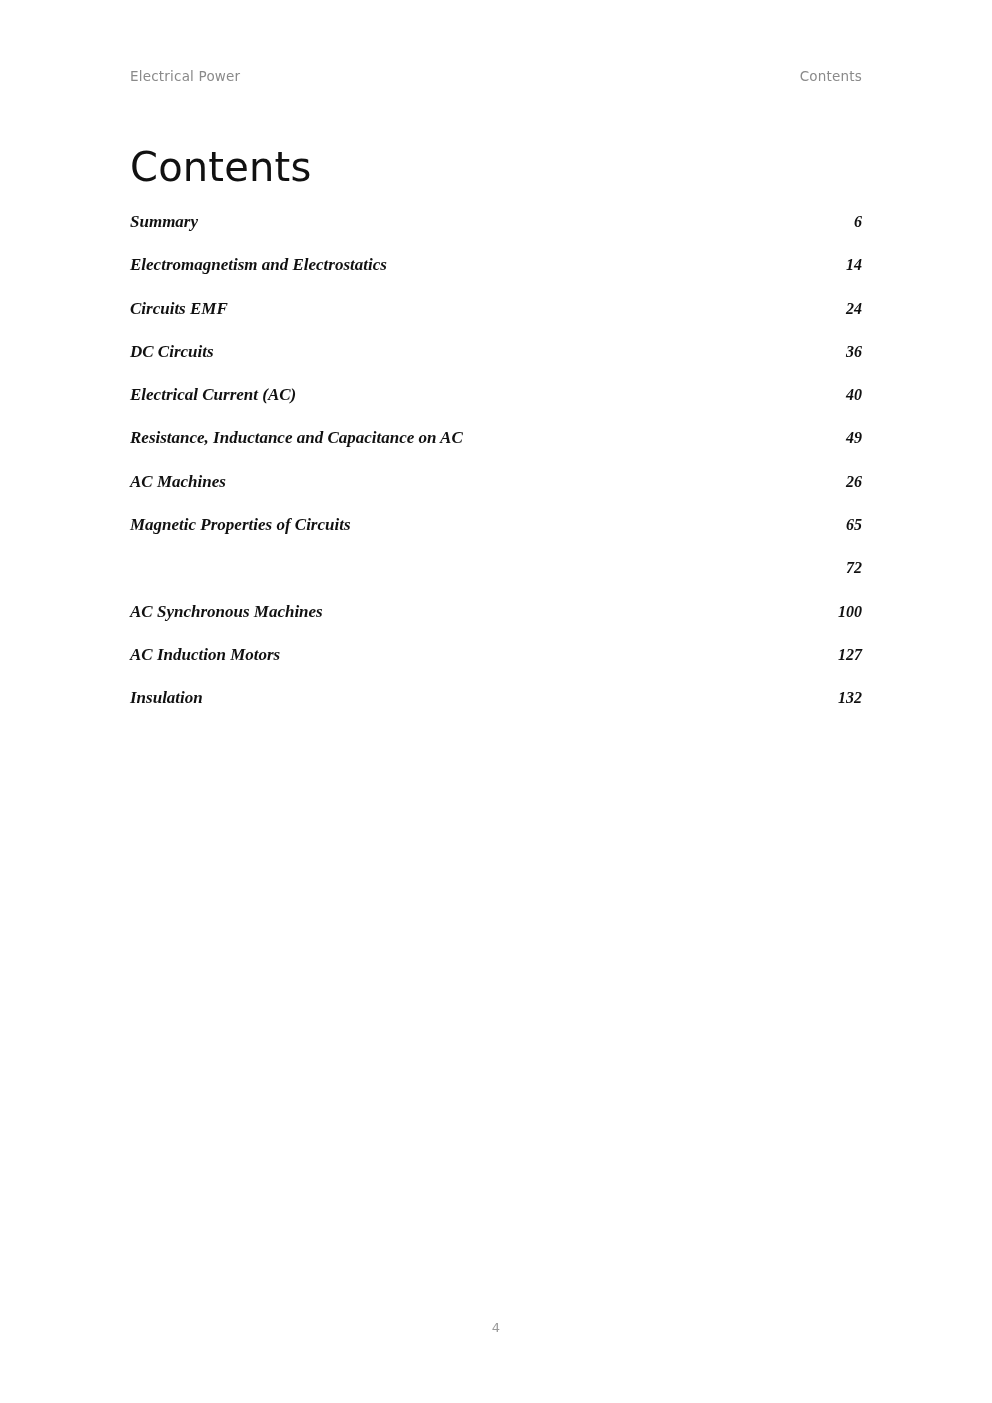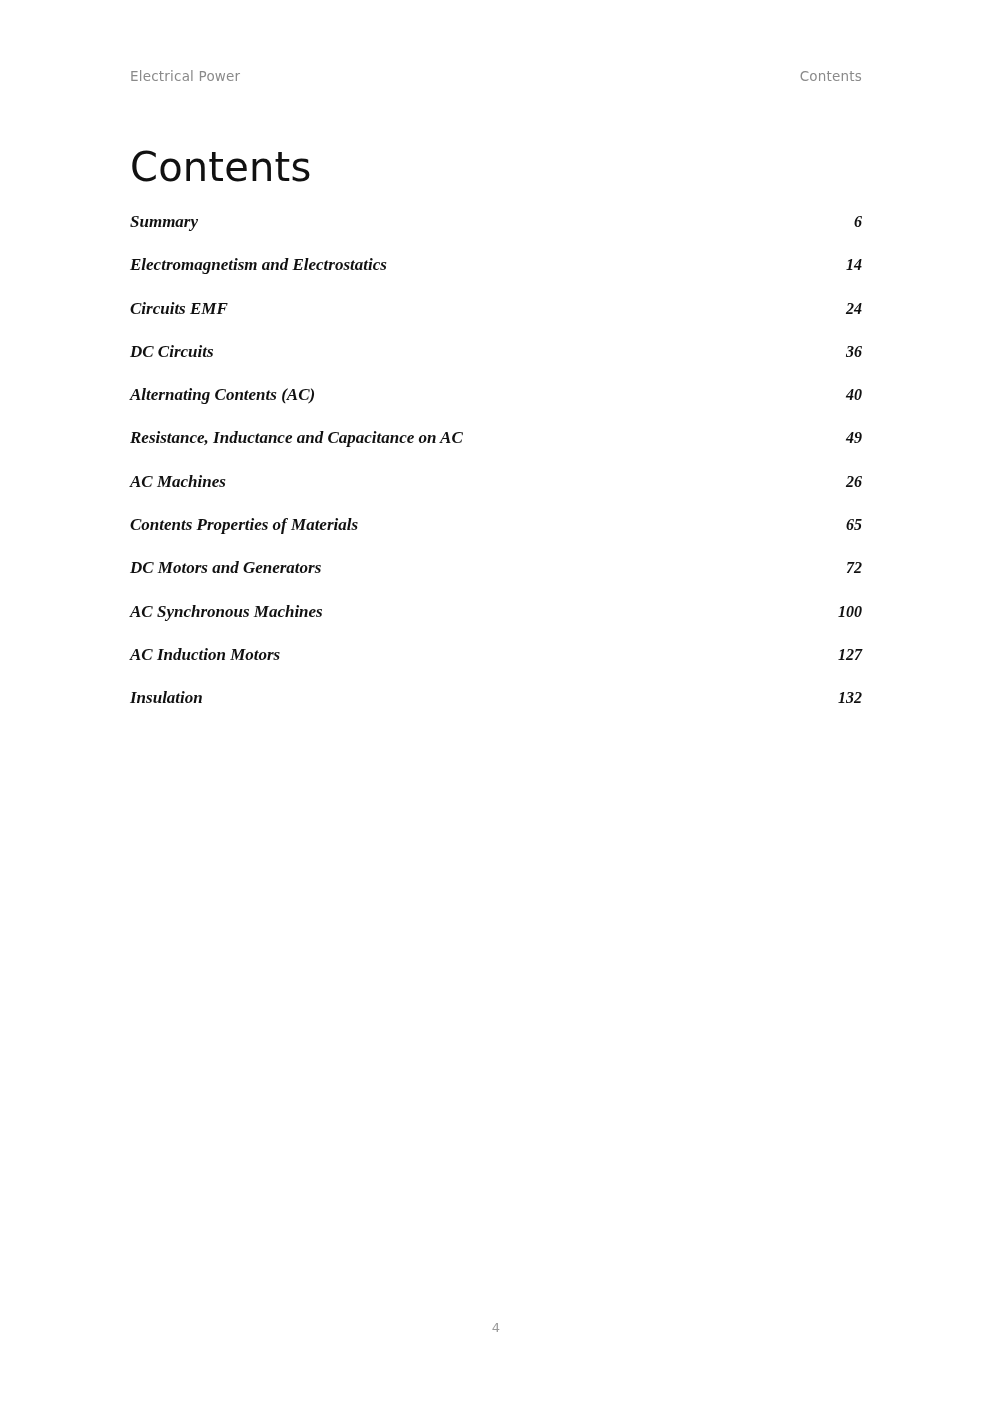--- a/index.html
+++ b/index.html
@@ -125,45 +125,44 @@
       <span class="page-num">24</span>
     </div>
 
     <div class="toc-entry">
       <span class="label">DC Circuits</span>
       <span class="filler"></span>
       <span class="page-num">36</span>
     </div>
 
     <div class="toc-entry">
-      <span class="label">Alternating Contents (AC)</span>
+      <span class="label">Electrical Current (AC)</span>
       <span class="filler"></span>
       <span class="page-num">40</span>
     </div>
 
     <div class="toc-entry">
       <span class="label">Resistance, Inductance and Capacitance on AC</span>
       <span class="filler"></span>
       <span class="page-num">49</span>
     </div>
 
     <div class="toc-entry">
       <span class="label">AC Machines</span>
       <span class="filler"></span>
       <span class="page-num">26</span>
     </div>
 
     <div class="toc-entry">
-      <span class="label">Contents Properties of Materials</span>
+      <span class="label">Magnetic Properties of Circuits</span>
       <span class="filler"></span>
       <span class="page-num">65</span>
     </div>
 
     <div class="toc-entry">
-      <span class="label">DC Motors and Generators</span>
       <span class="filler"></span>
       <span class="page-num">72</span>
     </div>
 
     <div class="toc-entry">
       <span class="label">AC Synchronous Machines</span>
       <span class="filler"></span>
       <span class="page-num">100</span>
     </div>
 

